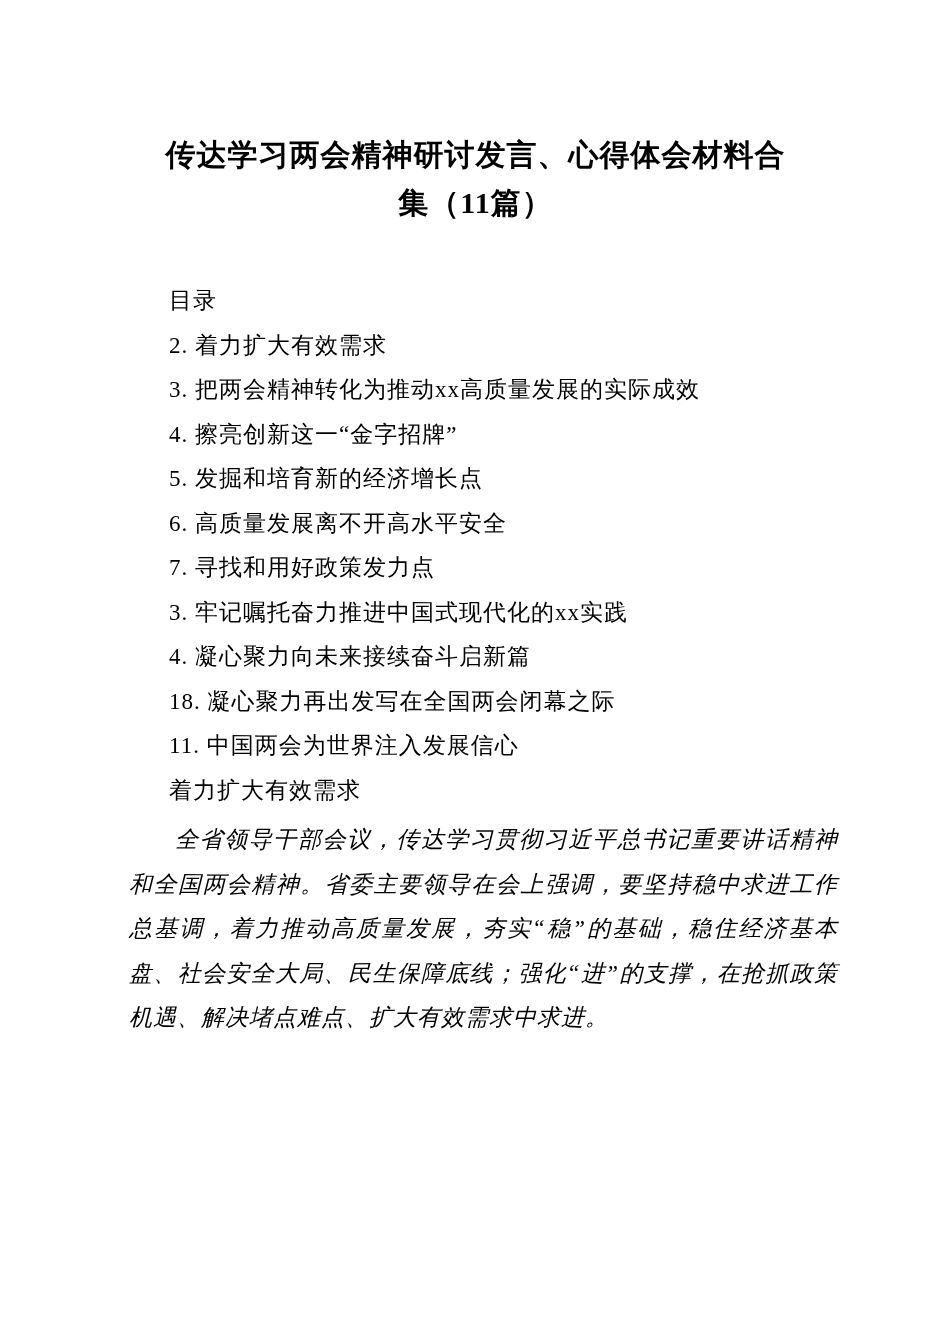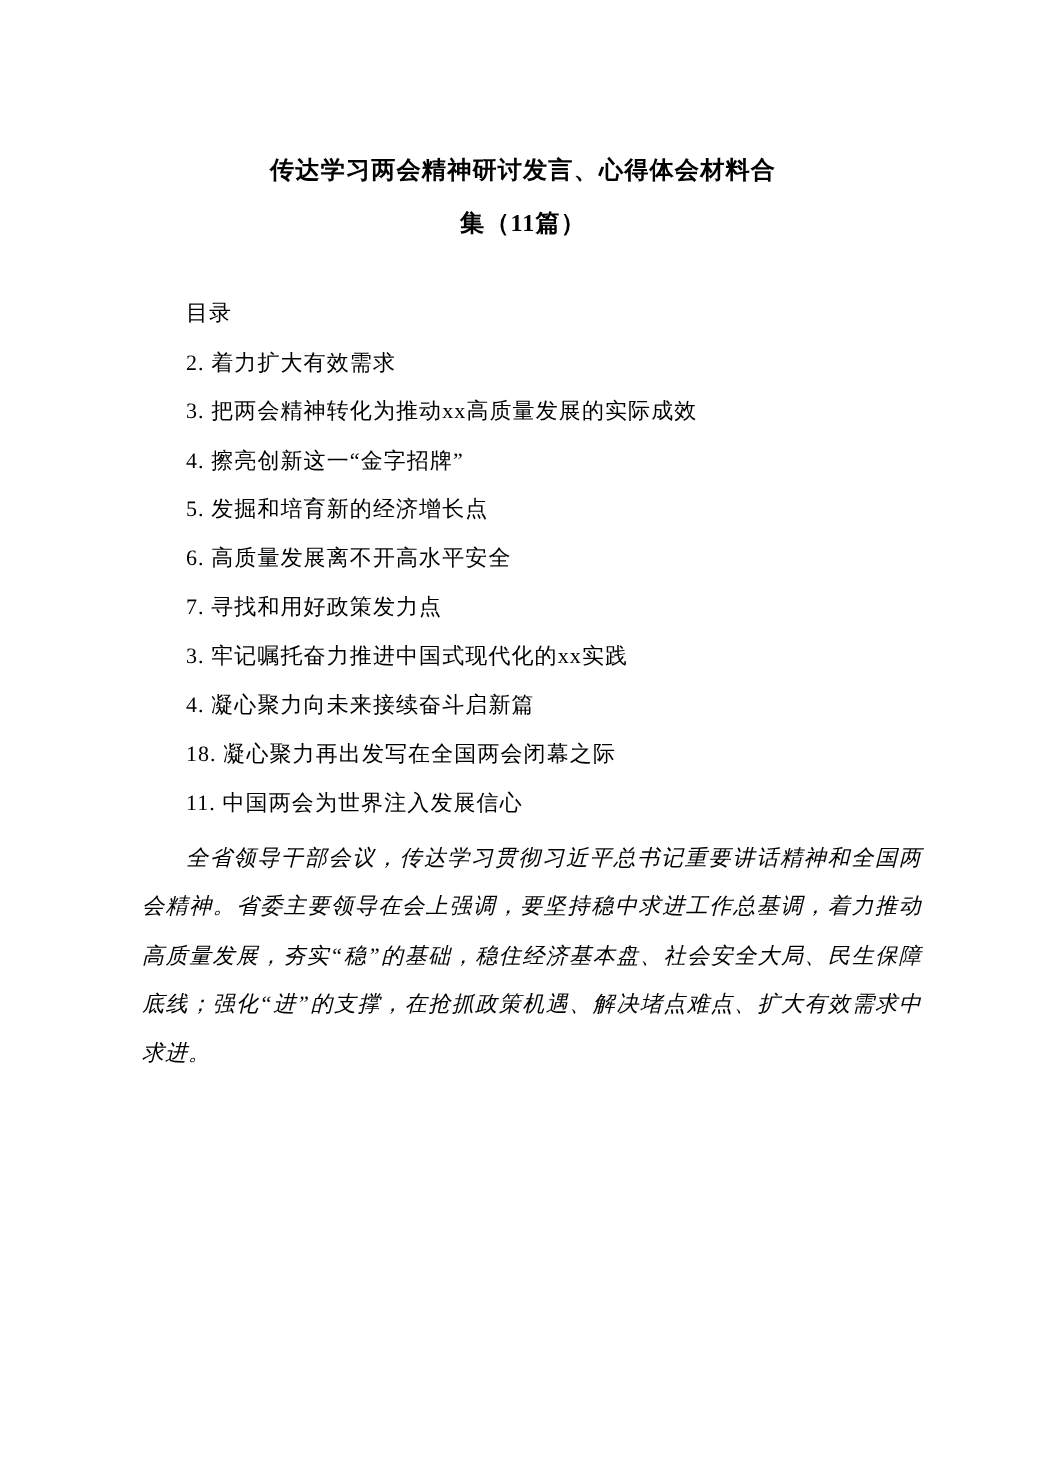--- a/index.html
+++ b/index.html
@@ -15,32 +15,32 @@
   }
   .page {
     box-sizing: border-box;
     width: 950px;
     height: 1344px;
     padding: 131px 112px 0 113px;
     overflow: hidden;
     background: #ffffff;
   }
   .title {
-    margin: 0 0 36px 0;
-    font-size: 22px;
+    margin: 0 0 52px 0;
+    font-size: 30px;
     line-height: 48px;
     font-weight: bold;
     text-align: center;
     letter-spacing: 1px;
   }
   .title .line {
     display: block;
   }
   .doc-text {
-    font-size: 20px;
+    font-size: 23px;
     line-height: 44.5px;
     letter-spacing: 1px;
   }
   .indent {
     padding-left: 56px;
   }
   .toc-line {
     white-space: nowrap;
   }
   .body-para {
@@ -69,18 +69,19 @@
       <div class="toc-line indent">4. 擦亮创新这一“金字招牌”</div>
       <div class="toc-line indent">5. 发掘和培育新的经济增长点</div>
       <div class="toc-line indent">6. 高质量发展离不开高水平安全</div>
       <div class="toc-line indent">7. 寻找和用好政策发力点</div>
       <div class="toc-line indent">3. 牢记嘱托奋力推进中国式现代化的xx实践</div>
       <div class="toc-line indent">4. 凝心聚力向未来接续奋斗启新篇</div>
       <div class="toc-line indent">18. 凝心聚力再出发写在全国两会闭幕之际</div>
       <div class="toc-line indent">11. 中国两会为世界注入发展信心</div>
     </div>
 
+    <div class="indent">着力扩大有效需求</div>
 
     <p class="body-para">全省领导干部会议，传达学习贯彻习近平总书记重要讲话精神和全国两会精神。省委主要领导在会上强调，要坚持稳中求进工作总基调，着力推动高质量发展，夯实“稳”的基础，稳住经济基本盘、社会安全大局、民生保障底线；强化“进”的支撑，在抢抓政策机遇、解决堵点难点、扩大有效需求中求进。</p>
 
   </div>
 
 </div>
 
 </body></html>

